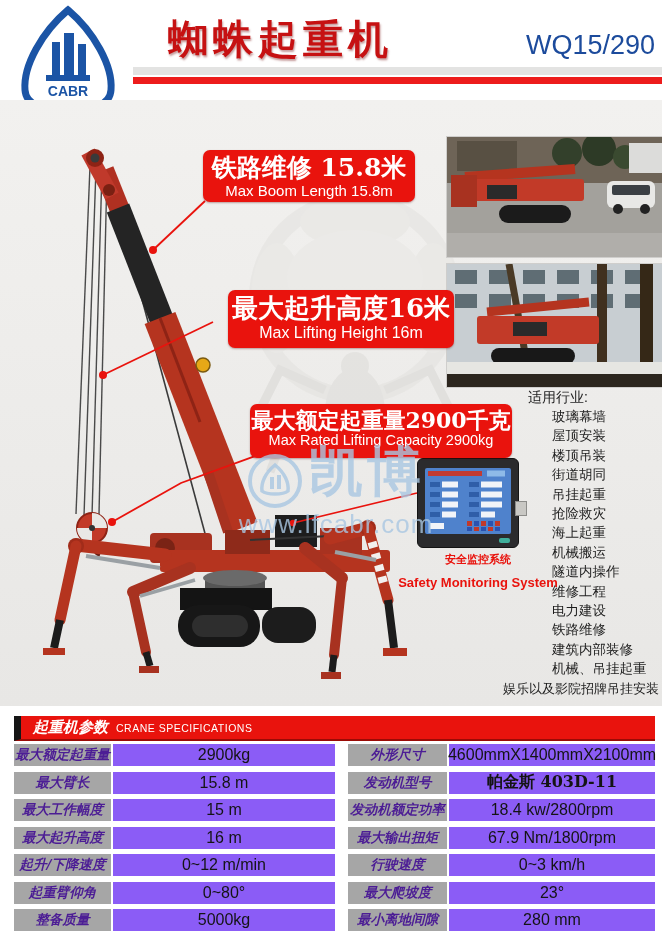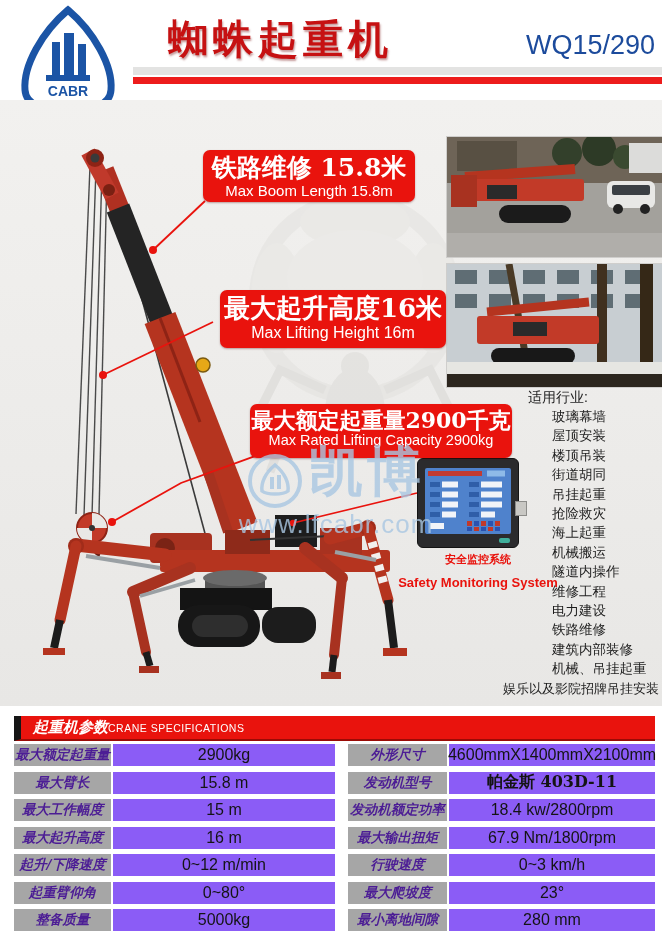--- a/index.html
+++ b/index.html
@@ -18,21 +18,21 @@
   .content{position:absolute;left:0;top:100px;width:662px;height:606px;
      background:linear-gradient(#f2f1ef,#e8e7e5);}
   .bg-emblem{position:absolute;left:225px;top:80px;opacity:.55;}
   .crane-svg{position:absolute;left:0;top:0;width:662px;height:606px;}
   
   .banner{position:absolute;background:#e9130d;border-radius:7px;color:#fff;
      text-align:center;box-shadow:0 1px 2px rgba(90,0,0,.35);z-index:5;}
   .banner .cn{font-family:"DejaVu Serif",serif;font-weight:bold;line-height:1.15;padding-top:4px;}
   .banner .en{font-weight:normal;line-height:1.1;}
   .b1{left:203px;top:50px;width:212px;height:52px;}  .b1 .cn{font-size:25px;} .b1 .en{font-size:15px;}
-  .b2{left:220px;top:190px;width:226px;height:58px;} .b2 .cn{font-size:26px;} .b2 .en{font-size:16px;}
+  .b2{left:228px;top:190px;width:226px;height:58px;} .b2 .cn{font-size:26px;} .b2 .en{font-size:16px;}
   .b3{left:250px;top:304px;width:262px;height:54px;} .b3 .cn{font-size:22px;} .b3 .en{font-size:14.5px;}
   
   .photo{position:absolute;width:215px;border:1px solid #cfcecc;z-index:2;line-height:0;}
   .photo1{left:446px;top:36px;height:120px;}
   .photo2{left:446px;top:163px;height:123px;}
   
   .monitor{position:absolute;left:417px;top:358px;width:86px;height:66px;background:#2b2b2d;
      border:1px solid #141414;border-radius:6px;padding:9px 7px 13px 7px;z-index:3;}
   .monitor-tab{position:absolute;right:-9px;top:42px;width:10px;height:13px;background:#c9c8c4;border:1px solid #8d8d8a;}
   .monitor-led{position:absolute;right:8px;bottom:4px;width:11px;height:5px;background:#3fae9a;border-radius:2px;}
@@ -51,21 +51,21 @@
      color:#a9c7e2;opacity:.8;z-index:6;pointer-events:none;}
   .wm-row{display:flex;align-items:flex-end;justify-content:center;gap:6px;}
   .wm-brand{font-size:54px;font-weight:bold;font-family:"DejaVu Serif",serif;letter-spacing:4px;}
   .wm-url{font-size:26px;margin-top:0px;letter-spacing:1px;}
   
   .spec{position:absolute;left:14px;top:716px;width:641px;}
   .spec-header{height:23px;background:#e9130d;border-left:7px solid #161616;
      border-bottom:2px solid #9b0b06;display:flex;align-items:center;padding-left:12px;
      color:#fff;margin-bottom:3px;}
   .spec-cn{font-family:"DejaVu Serif",serif;font-style:italic;font-weight:bold;font-size:15px;}
-  .spec-en{font-size:10.5px;margin-left:0;letter-spacing:.5px;}
+  .spec-en{font-size:10.5px;margin-left:8px;letter-spacing:.5px;}
   .spec-grid{display:grid;grid-template-columns:97px 222px 9px 99px 206px;
      grid-auto-rows:22px;row-gap:5.5px;column-gap:2px;}
   .cell{display:flex;align-items:center;justify-content:center;}
   .lbl{background:#a6a6a6;color:#4c1d95;font-family:"DejaVu Serif",serif;font-style:italic;
      font-weight:600;font-size:13.5px;white-space:nowrap;}
   .val{background:#8b5cf6;color:#141414;font-size:16px;white-space:nowrap;}
   .val.v-bold{font-weight:bold;font-family:"DejaVu Serif",serif;}
   .gapcol{background:transparent;}
 </style>
 </head>

